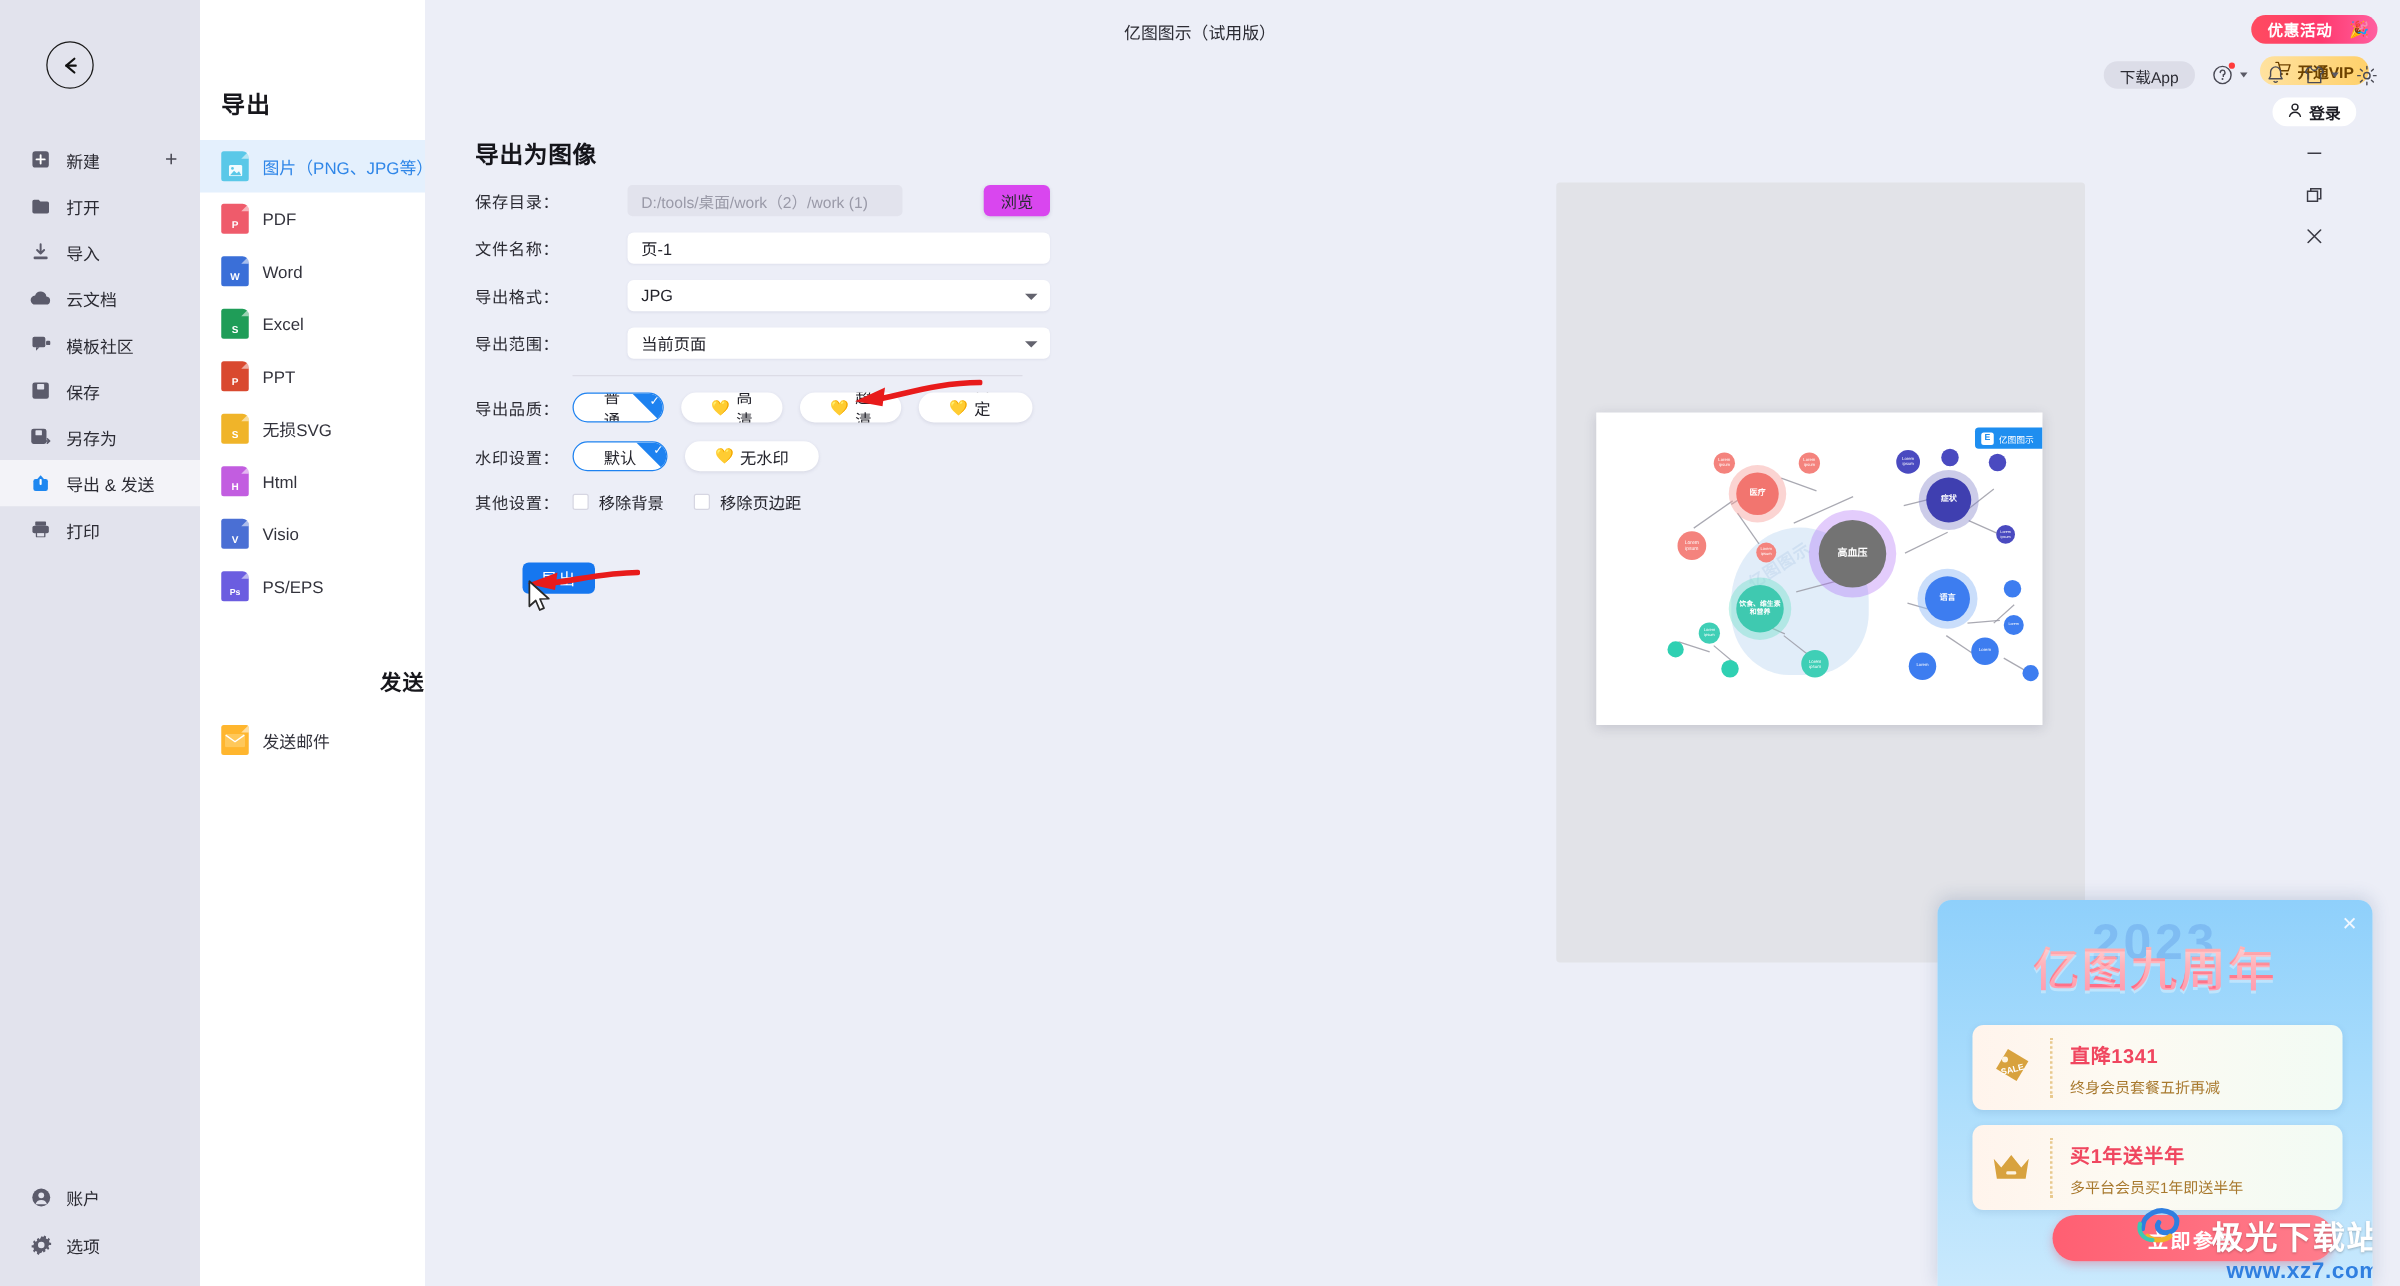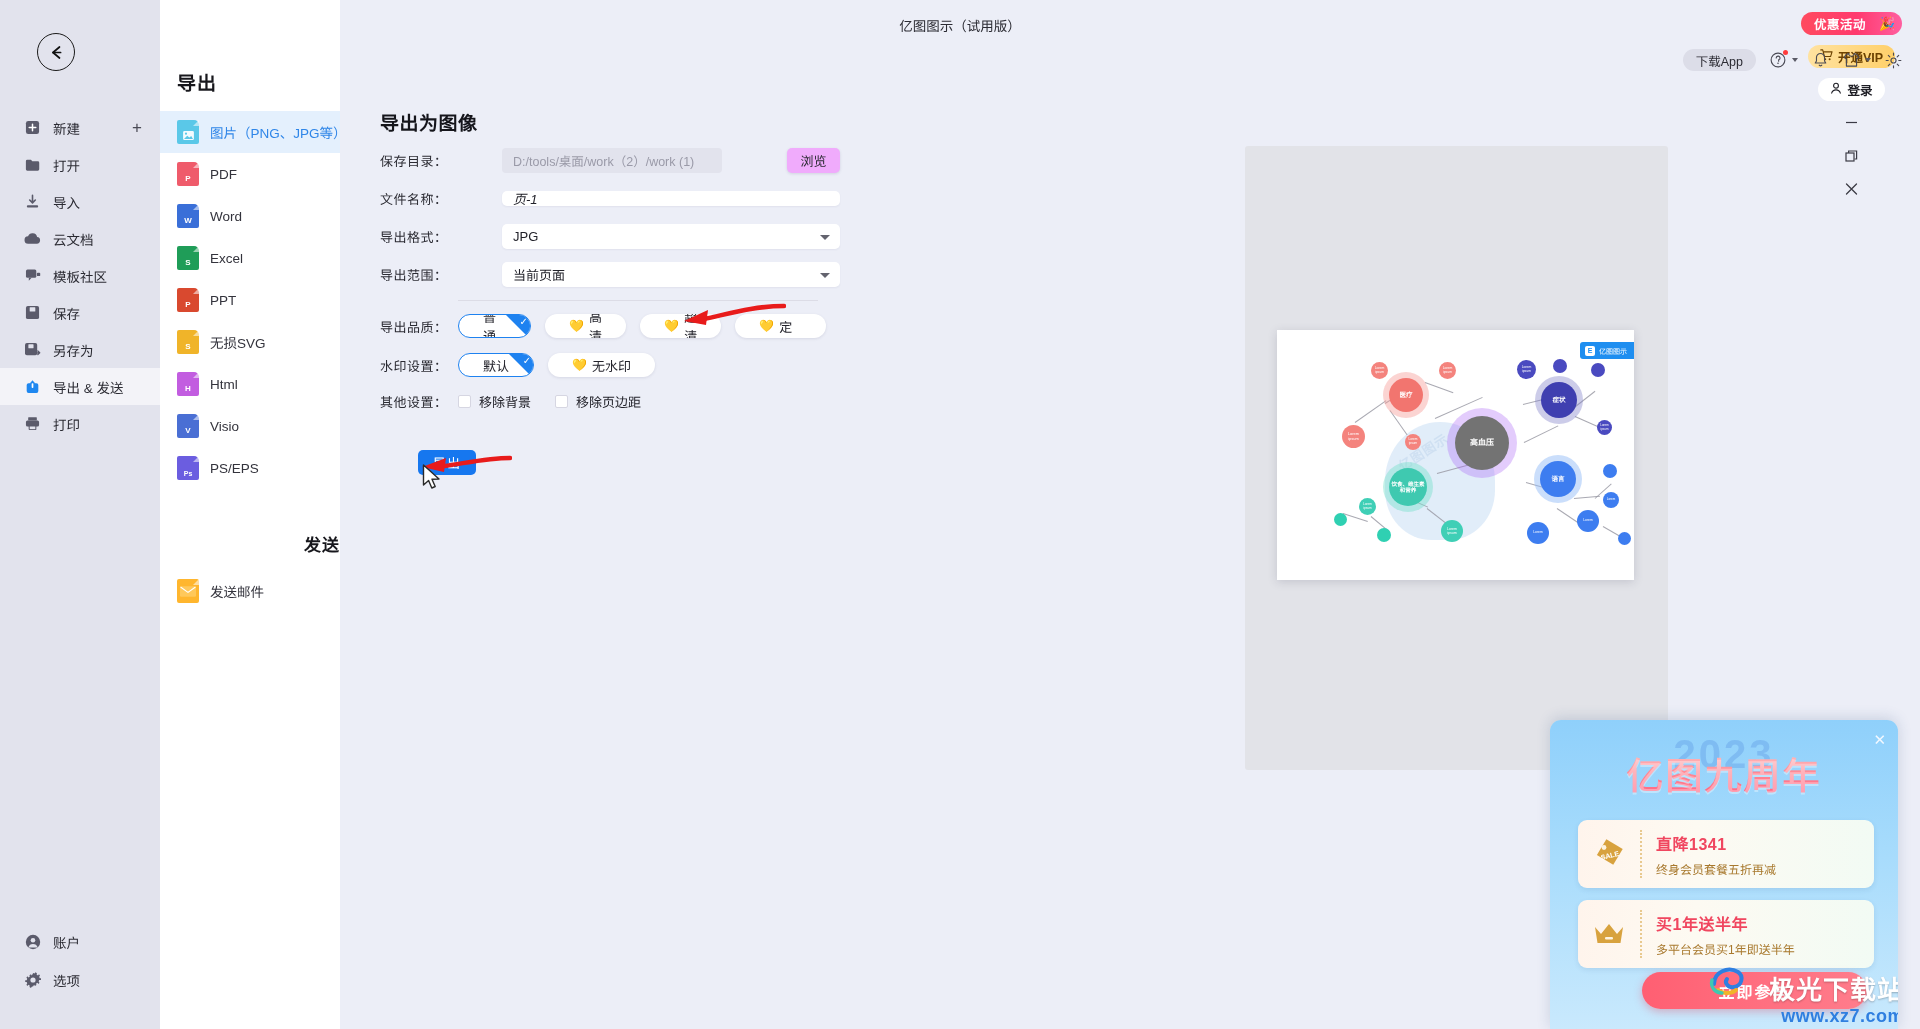--- a/index.html
+++ b/index.html
@@ -48,21 +48,21 @@
     width: 17px; height: 17px;
     margin-right: 12px;
     display: flex; align-items: center; justify-content: center;
     flex: 0 0 auto;
   }
   .nav-item.active { background: #f3f3f8; }
   .nav-item .plus {
     position: absolute; right: 18px;
     font-size: 17px; color: #4a4a55; line-height: 1;
   }
-  .nav-bottom { margin-top: auto; padding-bottom: 30px; }
+  .nav-bottom { margin-top: auto; padding-bottom: 14px; }
   .nav-bottom .nav-item { height: 38px; }
 
   
   .formats {
     position: absolute; left: 160px; top: 0;
     width: 180px; height: 1029px;
     background: #ffffff;
   }
   .fmt-title {
     margin: 68px 0 0 17px;
@@ -131,37 +131,36 @@
     background: #e2e3ed;
     border-radius: 4px;
     display: flex; align-items: center;
     padding-left: 11px;
     font-size: 12.5px; color: #9a9aa8;
     overflow: hidden; white-space: nowrap;
   }
   .browse-btn {
     margin-left: 21px;
     width: 66px; height: 25px;
-    background: #f0abfc; border: none;
+    background: #d946ef; border: none;
     border-radius: 5px;
     box-shadow: 0 1px 3px rgba(70,70,110,.16);
     font-size: 13px; color: #2b2b33;
     font-family: inherit;
     cursor: pointer;
   }
   .text-input {
-    width: 360px; height: 15px;
+    width: 360px; height: 25px;
     background: #fff; border: none;
     border-radius: 5px;
     padding-left: 11px;
     font-size: 13px; color: #22222a;
     font-family: inherit;
     box-shadow: 0 1px 2px rgba(70,70,110,.07);
     outline: none;
-    font-style: italic;
   }
   .select-box {
     position: relative;
     width: 360px; height: 25px;
     background: #fff; border-radius: 5px;
     display: flex; align-items: center;
     padding-left: 11px;
     font-size: 13px; color: #22222a;
     cursor: pointer;
     box-shadow: 0 1px 2px rgba(70,70,110,.07);

